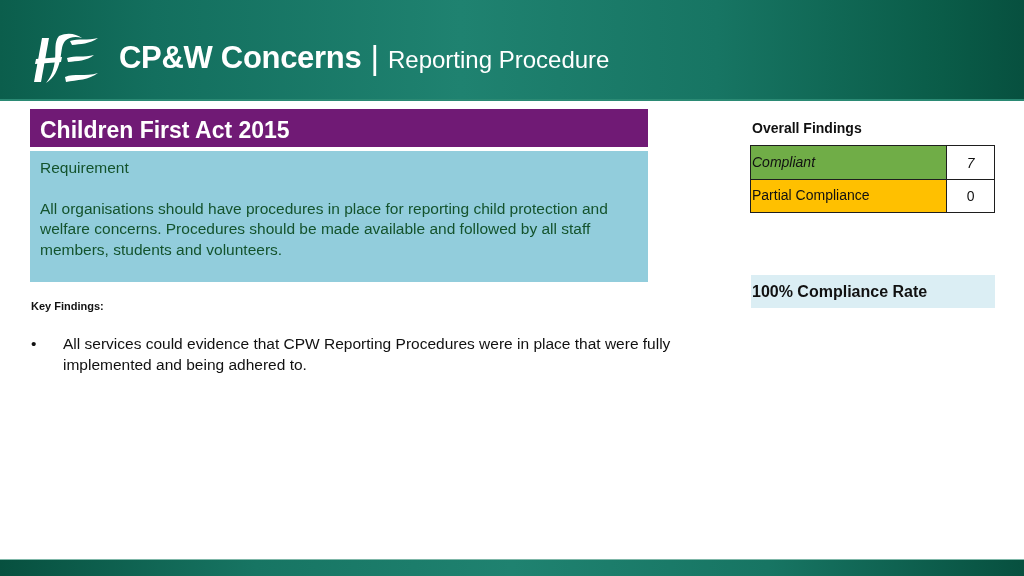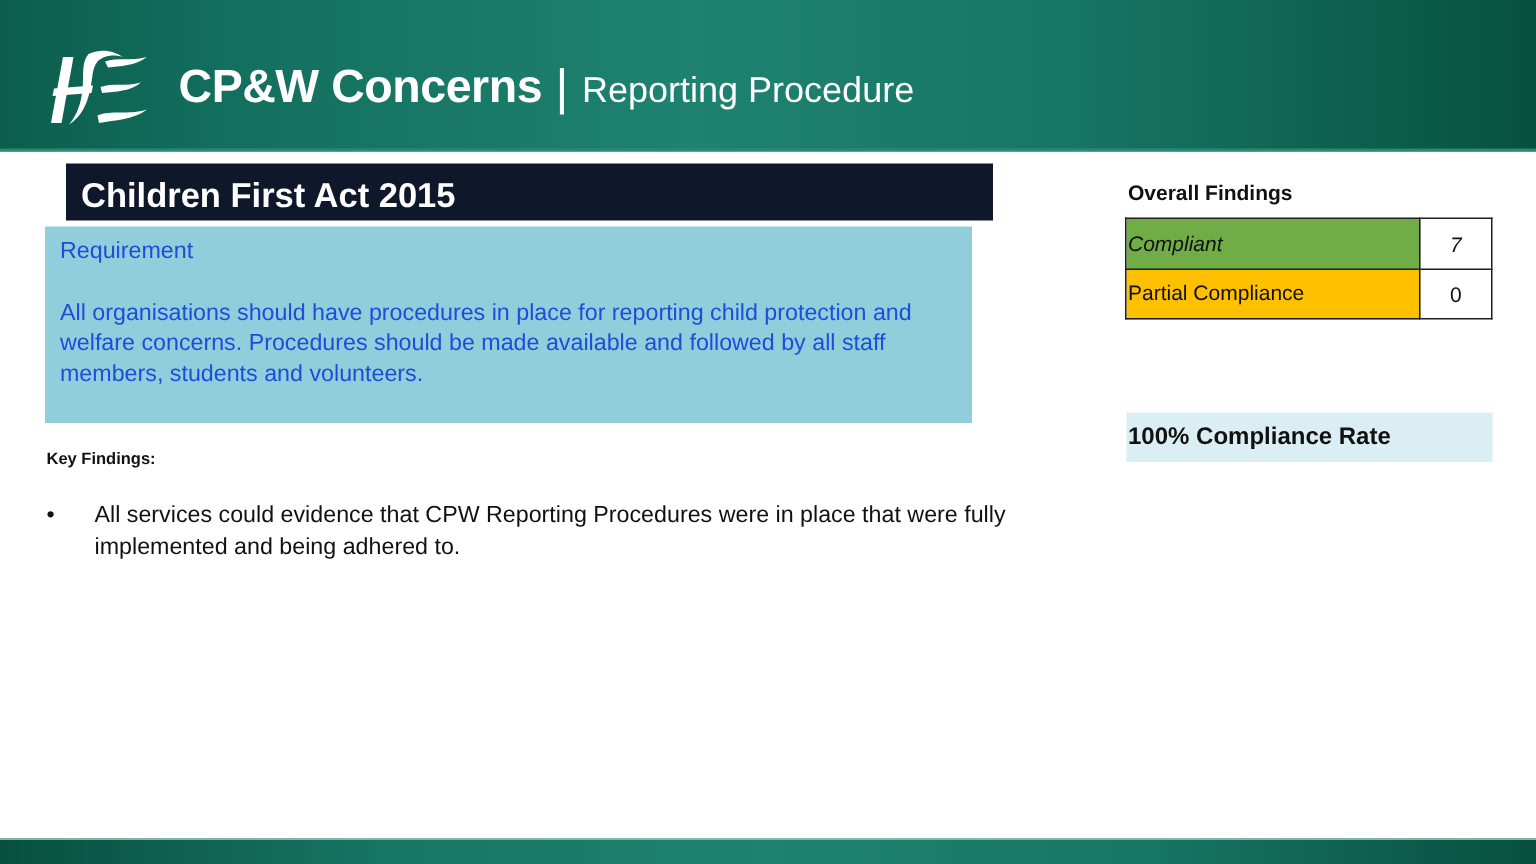--- a/index.html
+++ b/index.html
@@ -16,27 +16,27 @@
     .logo { position: absolute; left: 32px; top: 32px; width: 70px; height: 54px; }
     .title-row {
       position: absolute; left: 119px; top: 38px; height: 44px;
       display: flex; align-items: baseline; color: #fff; white-space: nowrap;
     }
     .title-main { font-size: 31px; font-weight: bold; letter-spacing: -0.3px; }
     .title-sep { font-size: 33px; font-weight: normal; margin: 0 9px 0 9px; position: relative; top: 1px; }
     .title-sub { font-size: 24px; font-weight: normal; }
 
     .act-bar {
-      position: absolute; left: 44px; top: 109px; width: 618px; height: 38px;
-      background: #0f172a; color: #fff; font-size: 23px; font-weight: bold;
+      position: absolute; left: 30px; top: 109px; width: 618px; height: 38px;
+      background: #701a75; color: #fff; font-size: 23px; font-weight: bold;
       padding: 9px 0 0 10px; line-height: 24px;
     }
     .req-box {
       position: absolute; left: 30px; top: 151px; width: 618px; height: 131px;
-      background: #92cddc; color: #1d4ed8; padding: 7px 10px 0 10px; font-size: 15.5px; line-height: 20.5px;
+      background: #92cddc; color: #14532d; padding: 7px 10px 0 10px; font-size: 15.5px; line-height: 20.5px;
     }
     .req-label { display: block; margin-bottom: 20px; }
 
     .kf-title { position: absolute; left: 31px; top: 300px; font-size: 11px; font-weight: bold; }
     .kf-item { position: absolute; left: 31px; top: 333px; width: 640px; display: flex; font-size: 15.5px; line-height: 21px; }
     .kf-bullet { width: 32px; flex: none; }
     .kf-text { flex: 1; }
 
     .of-title { position: absolute; left: 752px; top: 120px; font-size: 14px; font-weight: bold; }
     .of-table {

